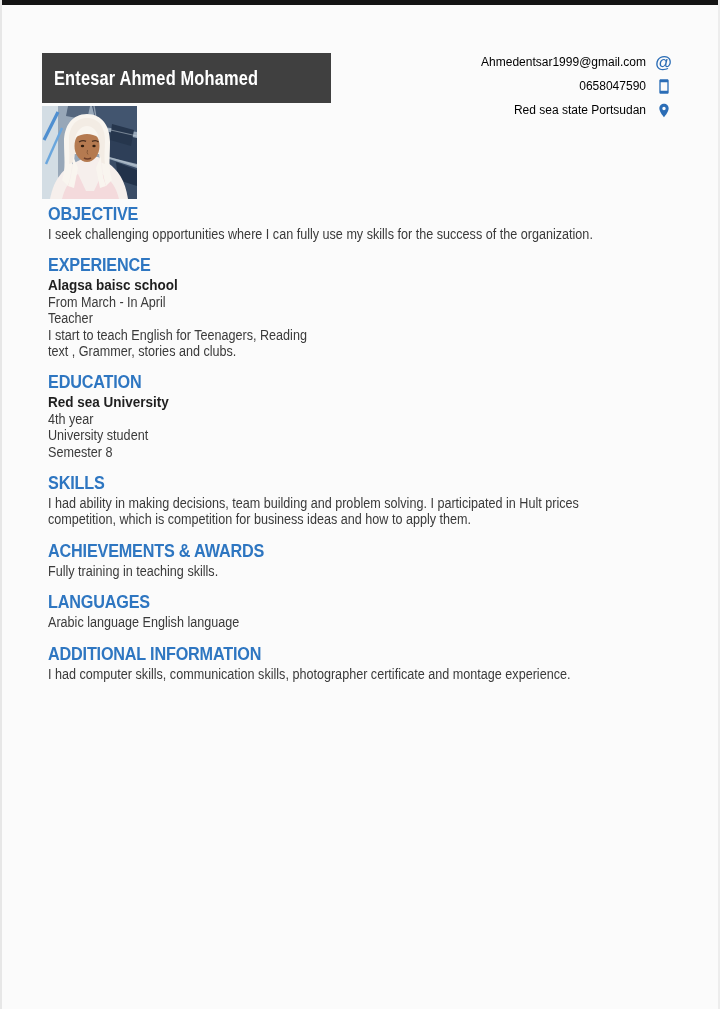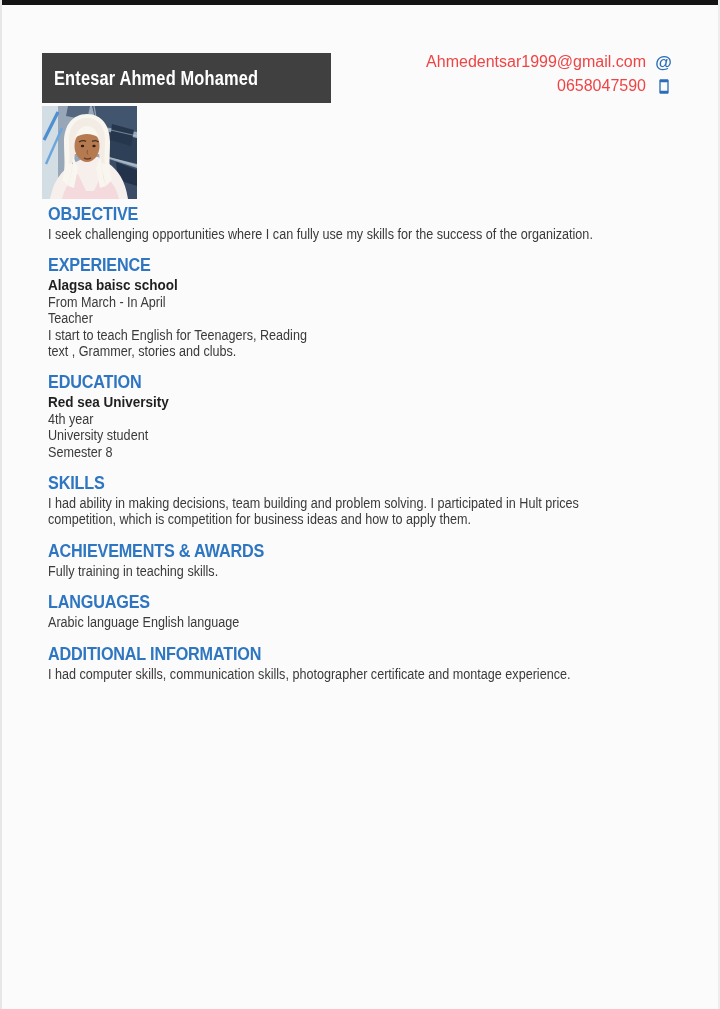--- a/index.html
+++ b/index.html
@@ -20,21 +20,21 @@
     color:#ffffff;font-size:20px;font-weight:bold;white-space:nowrap;
     display:inline-block;transform:scaleX(0.82);transform-origin:0 50%;letter-spacing:0.2px;
   }
 
   
   .contact{
     position:absolute;top:53px;right:48px;display:flex;flex-direction:column;
     align-items:flex-end;gap:6px;
   }
   .contact-row{display:flex;align-items:center;gap:9px;height:18px;}
-  .contact-text{font-size:16px;color:#ef4444;white-space:nowrap;}
+  .contact-text{font-size:12px;color:#000000;white-space:nowrap;}
   .icon-at{font-weight:bold;font-size:17px;color:#2b6db6;line-height:1;width:17px;text-align:center;}
   .icon-svg{width:16px;height:17px;fill:#2b6db6;display:block;}
   .icon-box{width:17px;display:flex;justify-content:center;}
 
   
   .photo{position:absolute;left:42px;top:106px;width:95px;height:93px;overflow:hidden;}
   .photo svg{display:block;}
 
   
   .main{
@@ -63,20 +63,28 @@
 <div class="contact">
   <div class="contact-row">
     <span class="contact-text">Ahmedentsar1999@gmail.com</span>
     <span class="icon-at">@</span>
   </div>
   <div class="contact-row">
     <span class="contact-text">0658047590</span>
     <span class="icon-box">
       <svg class="icon-svg" viewBox="0 0 24 24" aria-hidden="true">
         <path d="M7 1h10c1.1 0 2 .9 2 2v18c0 1.1-.9 2-2 2H7c-1.1 0-2-.9-2-2V3c0-1.1.9-2 2-2zm0 4.5v13h10v-13H7z"></path>
+      </svg>
+    </span>
+  </div>
+  <div class="contact-row">
+    <span class="contact-text">Red sea state Portsudan</span>
+    <span class="icon-box">
+      <svg class="icon-svg" viewBox="0 0 24 24" aria-hidden="true">
+        <path d="M12 2c-3.9 0-7 3.1-7 7 0 5.2 7 13 7 13s7-7.8 7-13c0-3.9-3.1-7-7-7zm0 9.5c-1.4 0-2.5-1.1-2.5-2.5s1.1-2.5 2.5-2.5 2.5 1.1 2.5 2.5-1.1 2.5-2.5 2.5z"></path>
       </svg>
     </span>
   </div>
 </div>
 
 <div class="photo">
   <svg width="95" height="93" viewBox="0 0 95 93" aria-hidden="true">
     <rect width="95" height="93" fill="#97a7b8"></rect>
 
     <g>

